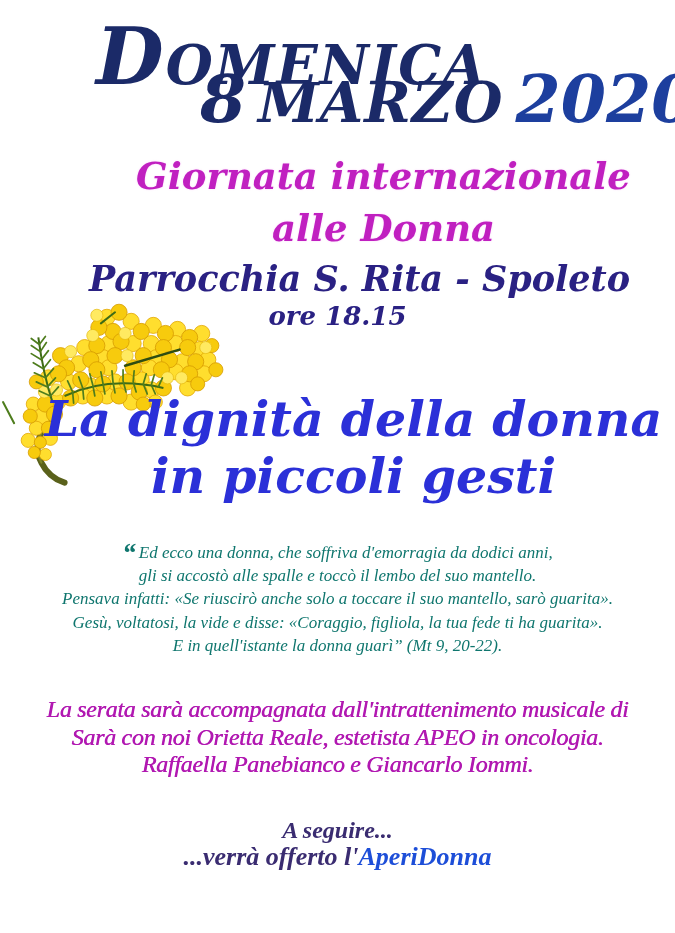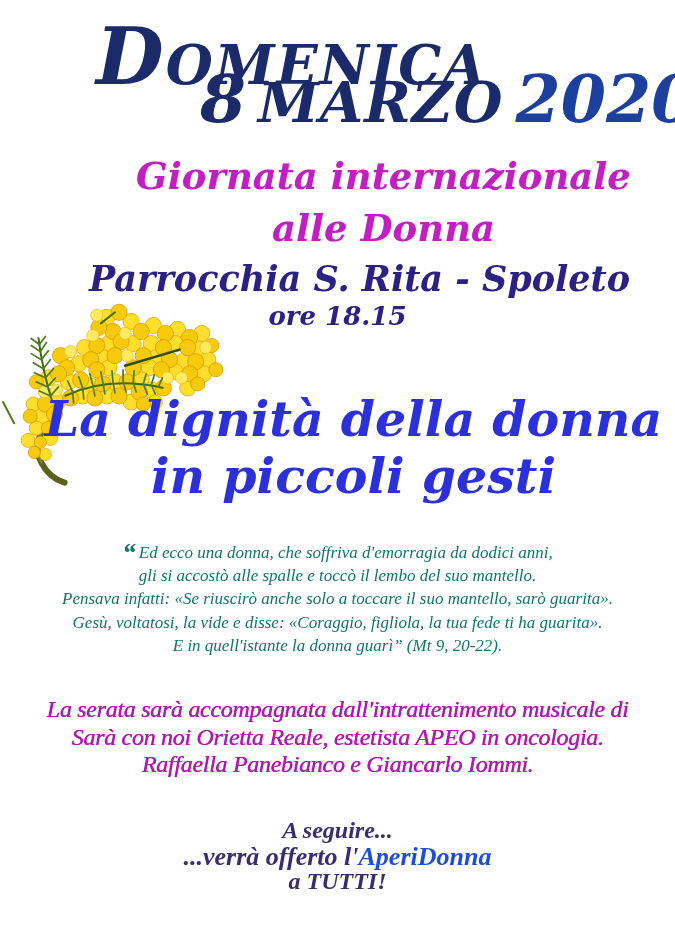--- a/index.html
+++ b/index.html
@@ -233,16 +233,15 @@
 
   <div class="abs performers">
     <div>La serata sarà accompagnata dall'intrattenimento musicale di</div>
     <div>Sarà con noi Orietta Reale, estetista APEO in oncologia.</div>
     <div>Raffaella Panebianco e Giancarlo Iommi.</div>
   </div>
 
   <div class="abs footer">
     <div>A seguire...</div>
     <div class="line2"><span>...verrà offerto l'</span><span class="highlight">AperiDonna</span></div>
-    <div>a TUTTI!</div>
   </div>
 
 </div>
 
 </body></html>

